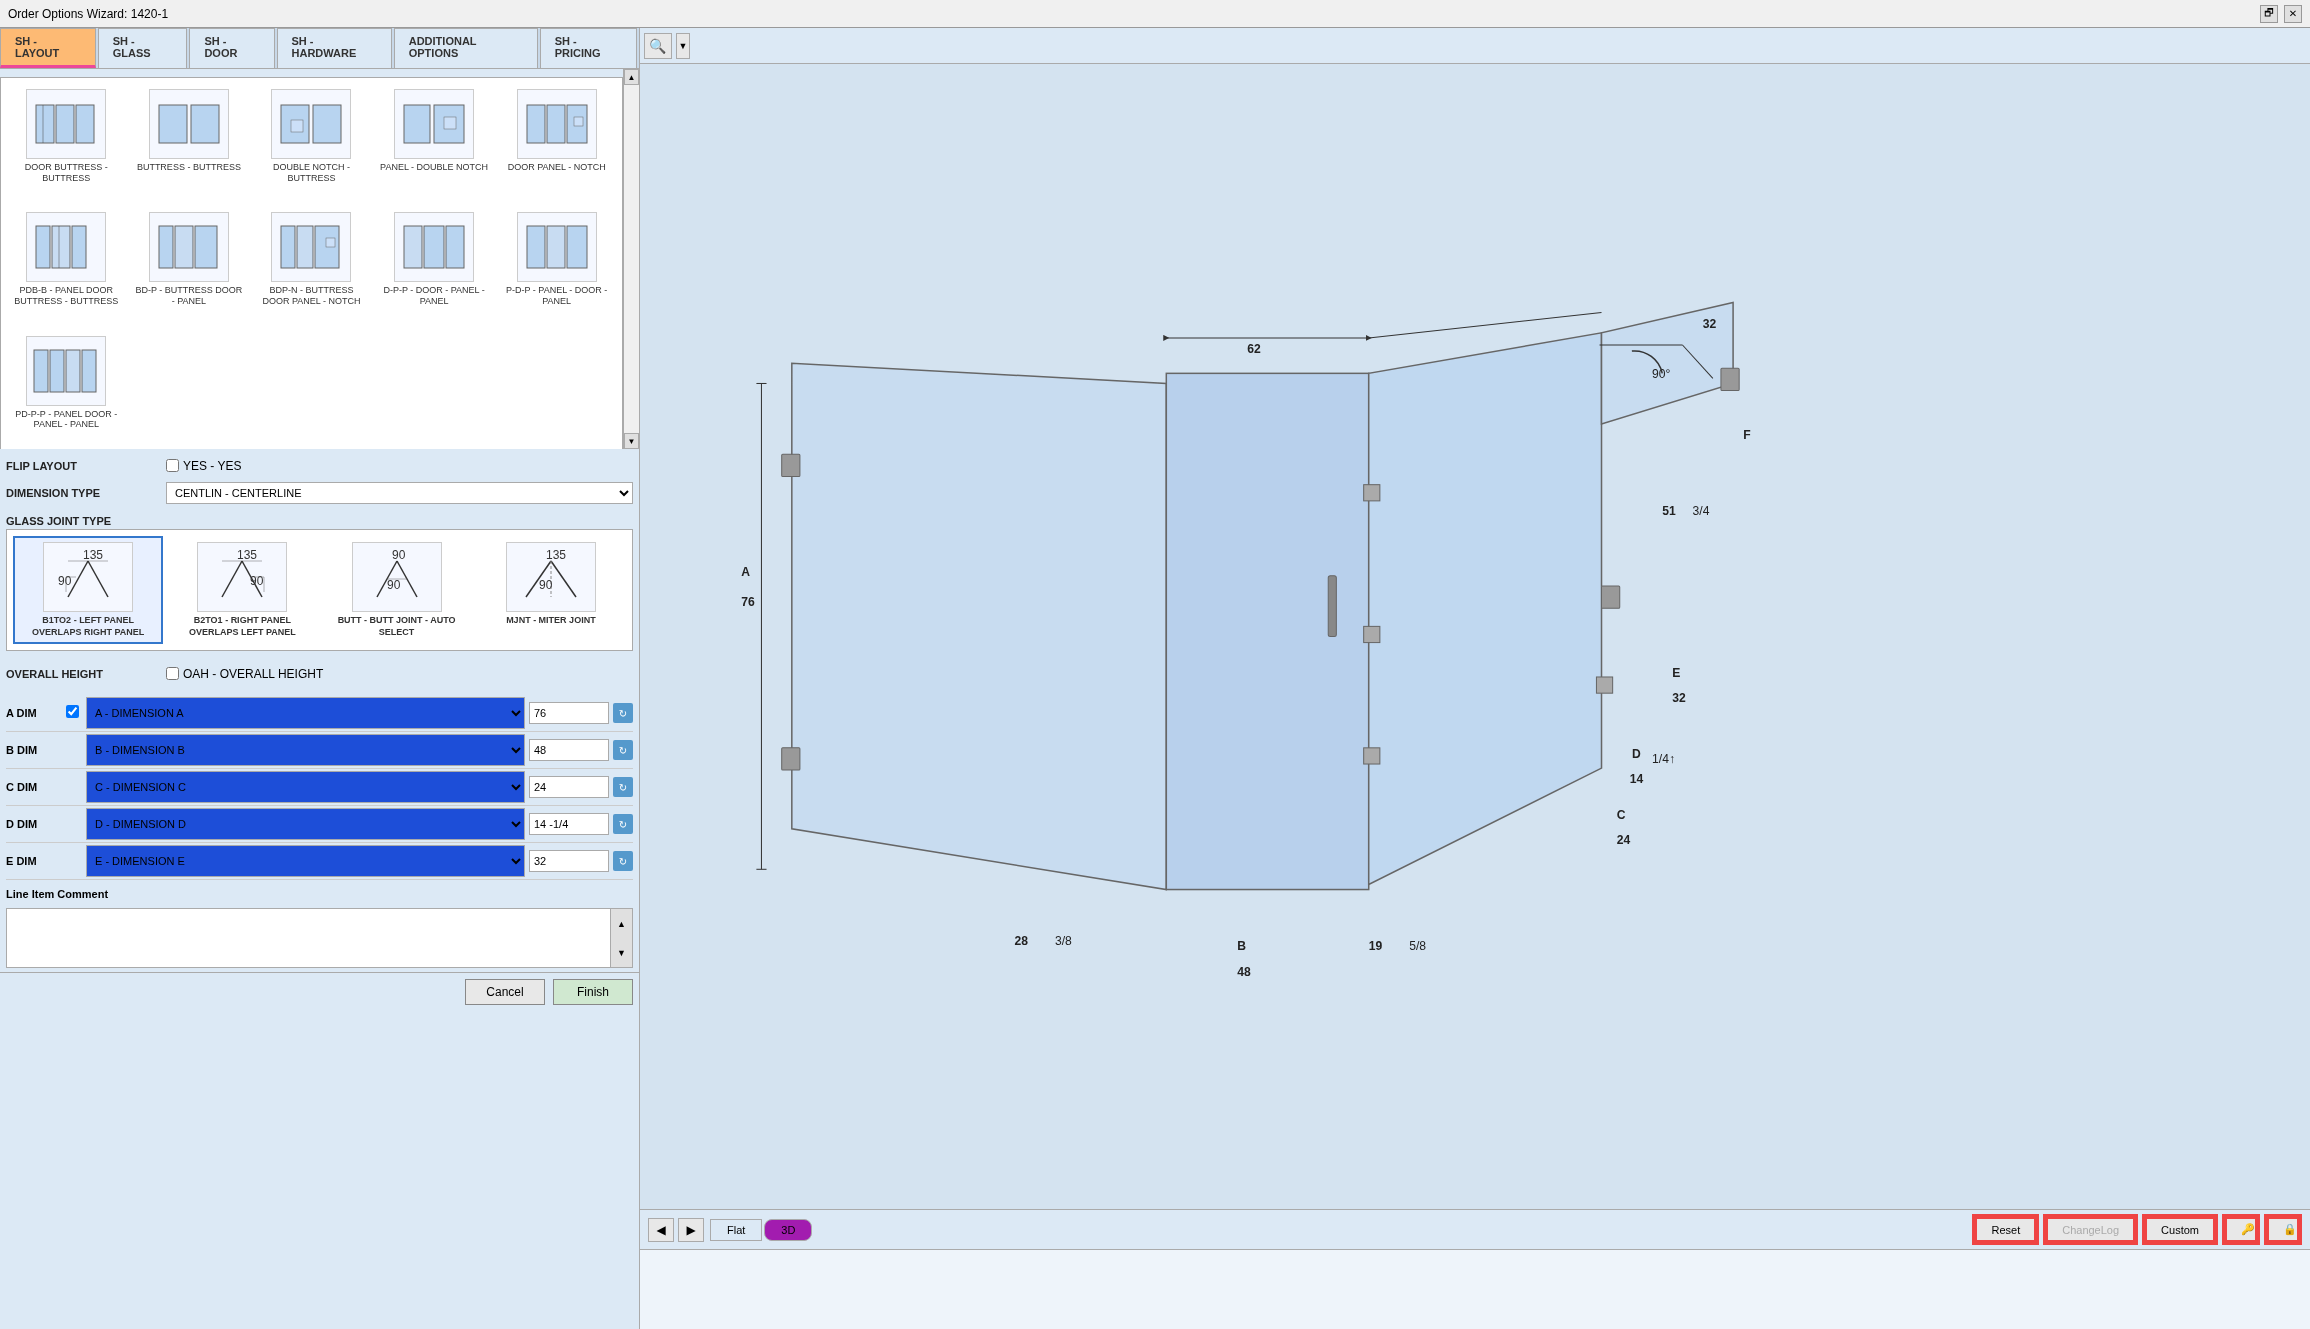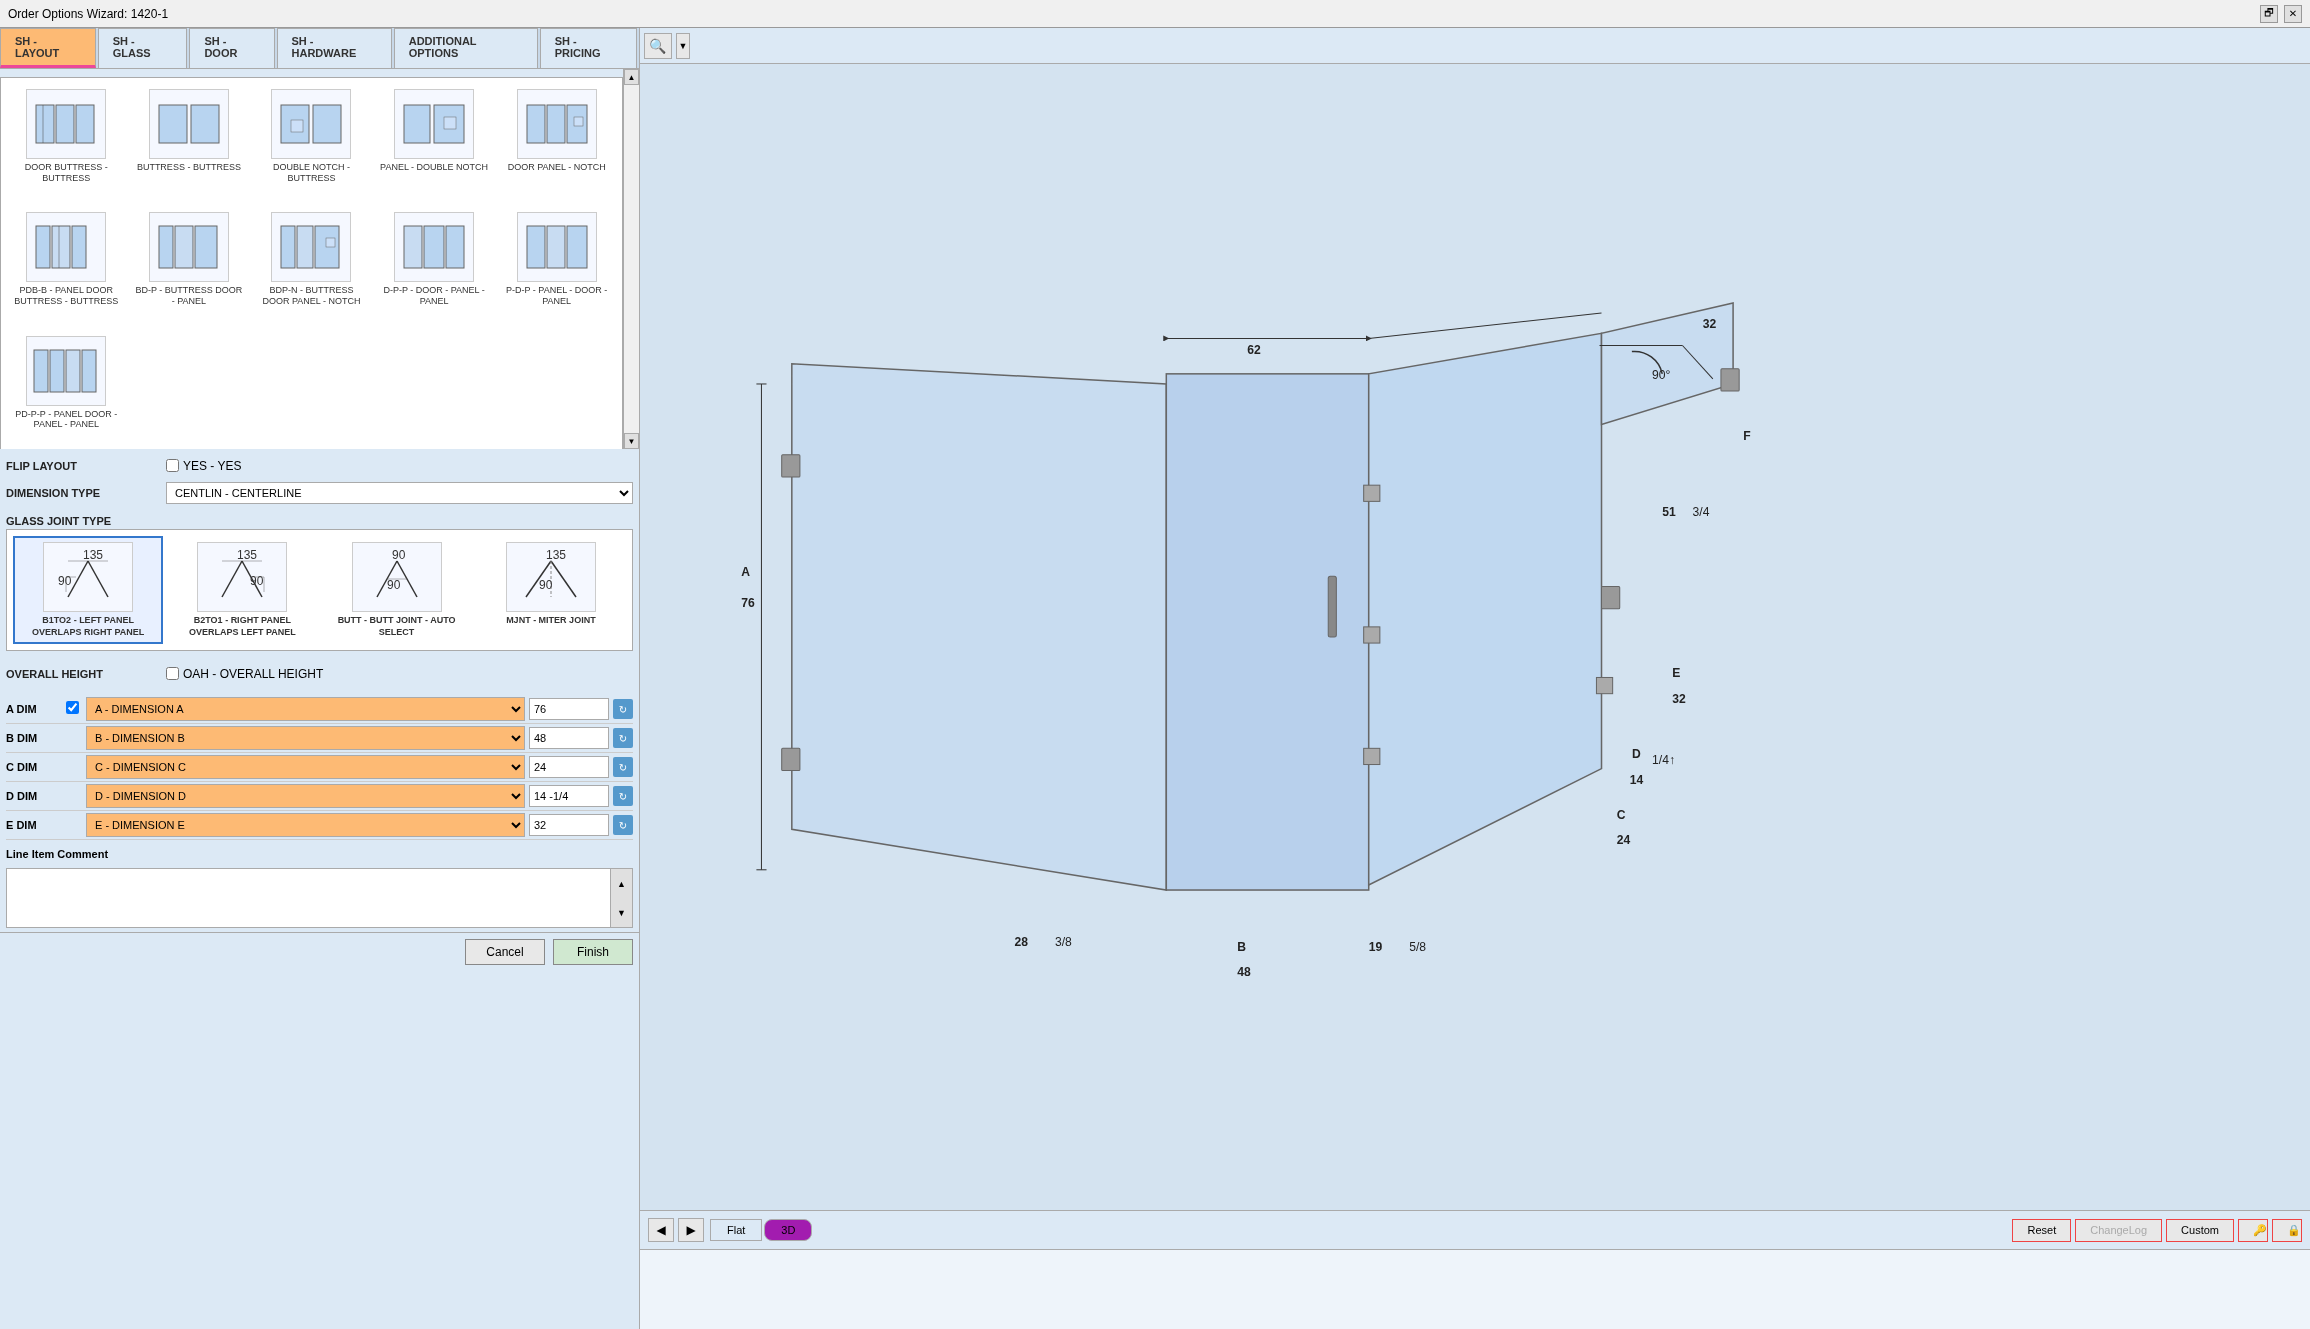--- a/index.html
+++ b/index.html
@@ -187,25 +187,25 @@
       border-bottom: 1px solid #ccc;
     }
     .dim-label {
       width: 60px;
       font-weight: bold;
       font-size: 11px;
     }
     .dim-checkbox { width: 20px; }
     .dim-select {
       flex: 1;
-      height: 24px;
+      height: 32px;
       border: 1px solid #aaa;
       font-size: 11px;
       padding: 2px 4px;
-      background: #fdba74;
+      background: #1d4ed8;
     }
     .dim-value {
       width: 80px;
       height: 22px;
       border: 1px solid #aaa;
       font-size: 11px;
       padding: 2px 4px;
       margin: 0 4px;
       background: #fff;
     }
@@ -323,21 +323,21 @@
       width: 26px; height: 24px;
       background: #e8e8e8;
       border: 1px solid #aaa;
       cursor: pointer;
       display: flex; align-items: center; justify-content: center;
       font-size: 12px;
     }
     .action-btns { display: flex; gap: 4px; }
     .action-btn {
       padding: 4px 14px;
-      border: 1px solid #ef4444;
+      border: 5px solid #ef4444;
       background: #e8e8e8;
       cursor: pointer;
       font-size: 11px;
     }
     .action-btn.disabled { color: #aaa; }
 
     .log-area {
       flex: 1;
       background: #eef4fa;
       border-top: 1px solid #aaa;

